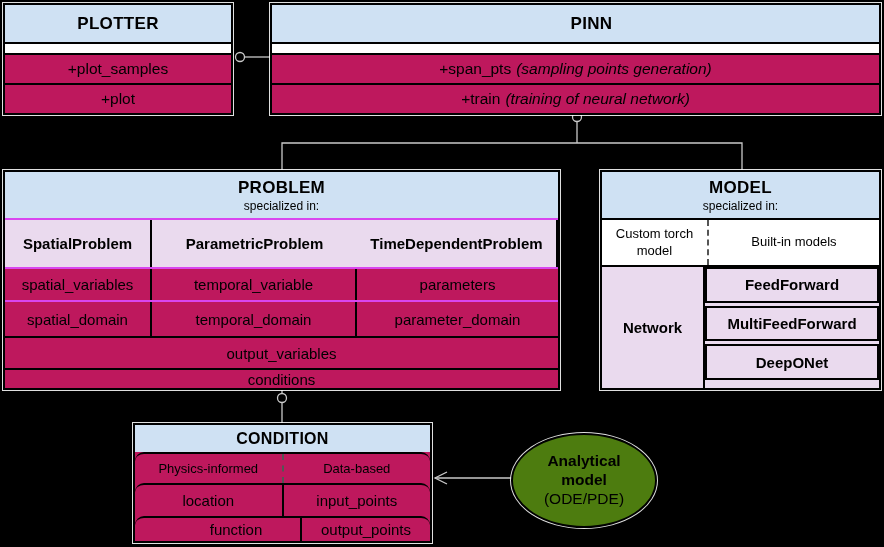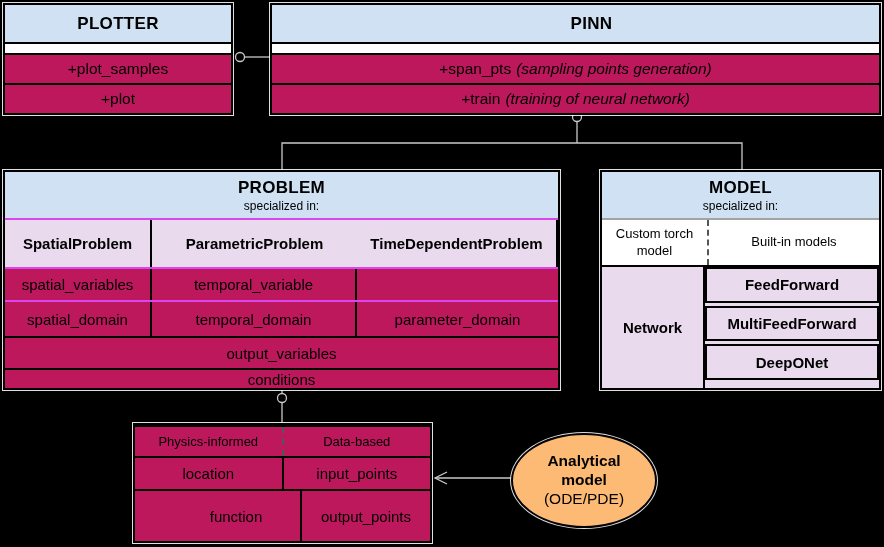--- a/index.html
+++ b/index.html
@@ -25,37 +25,37 @@
   .mrow{flex:1;display:flex;align-items:center;justify-content:center;font-size:15.5px;}
   .mrow + .mrow{border-top:2px solid #000;}
   .note{font-style:italic;margin-left:5px;}
 
   .grid3{display:grid;grid-template-columns:147px 205px 1fr;border-top:2px solid #d946ef;}
   .cell{display:flex;align-items:center;justify-content:center;text-align:center;font-size:15px;}
   .cell.vr{border-right:2px solid #000;}
   .subclass .cell{background:var(--lavender,#eadaee);font-weight:bold;font-size:15px;}
   .fullrow{border-top:2px solid #000;display:flex;align-items:center;justify-content:center;font-size:15px;}
 
-  .split{display:flex;border-top:2px solid #a3a3a3;background:#fff;}
+  .split{display:flex;border-top:2px solid #000000;background:#fff;}
   .split .cell{flex:1;font-size:13px;line-height:1.25;padding:1px 2px;}
   .split .dashed{border-right:2px dashed #555;}
 
   .model-bottom{flex:1;display:flex;border-top:2px solid #000;background:var(--lavender,#eadaee);}
   .network-cell{width:101px;border-right:2px solid #000;display:flex;align-items:center;justify-content:center;font-weight:bold;font-size:15px;}
   .builtin-col{flex:1;display:flex;flex-direction:column;gap:3px;padding-bottom:8px;}
   .builtin-col .mcell{flex:1;border:2px solid #000;background:var(--lavender,#eadaee);display:flex;align-items:center;justify-content:center;font-weight:bold;font-size:15px;}
 
-  .cond-row{display:flex;border-top:2px solid #000;}
+  .cond-row{display:flex;border-top:2px solid #000;border-radius:9px;}
   .cond-row .cell{flex:1;font-size:15px;}
   .cond-row .cell.small{font-size:13px;}
   .cond-row .solid{border-right:2px solid #000;}
   .cond-row .dashed{border-right:2px dashed #555;}
 
   #ellipse{
-    position:absolute;left:511px;top:433px;width:146px;height:95px;background:#fdba74;
+    position:absolute;left:511px;top:433px;width:146px;height:95px;background:#4d7c0f;
     border:2px solid #000;border-radius:50%;box-sizing:border-box;
     display:flex;flex-direction:column;align-items:center;justify-content:center;
     text-align:center;line-height:1.22;box-shadow:0 0 0 1px rgba(255,255,255,.88);
   }
   #ellipse .b{font-weight:bold;font-size:15.5px;}
   #ellipse .r{font-size:15.5px;}
 </style>
 </head>
 <body>
 
@@ -108,20 +108,21 @@
       <div class="subtitle">specialized in:</div>
     </div>
     <div class="grid3 subclass" style="height:47px;">
       <div class="cell vr">SpatialProblem</div>
       <div class="cell">ParametricProblem</div>
       <div class="cell vr">TimeDependentProblem</div>
     </div>
     <div class="grid3" style="height:31px;">
       <div class="cell vr">spatial_variables</div>
       <div class="cell vr">temporal_variable</div>
+      <div class="cell">parameters</div>
     </div>
     <div class="grid3" style="height:34px;">
       <div class="cell vr">spatial_domain</div>
       <div class="cell vr">temporal_domain</div>
       <div class="cell">parameter_domain</div>
     </div>
     <div class="fullrow" style="height:30px;">output_variables</div>
     <div class="fullrow" style="flex:1;">conditions</div>
   </div>
 
@@ -138,20 +139,23 @@
       <div class="network-cell">Network</div>
       <div class="builtin-col">
         <div class="mcell">FeedForward</div>
         <div class="mcell">MultiFeedForward</div>
         <div class="mcell">DeepONet</div>
       </div>
     </div>
   </div>
 
   <div class="box" style="left:133px;top:423px;width:299px;height:120px;">
+    <div class="hdr" style="height:27px;">
+      <div class="title" style="font-size:16px;">CONDITION</div>
+    </div>
     <div class="cond-row" style="height:29px;">
       <div class="cell small dashed">Physics-informed</div>
       <div class="cell small">Data-based</div>
     </div>
     <div class="cond-row" style="height:31px;">
       <div class="cell solid">location</div>
       <div class="cell">input_points</div>
     </div>
     <div class="cond-row" style="flex:1;padding-left:37px;">
       <div class="cell solid">function</div>

